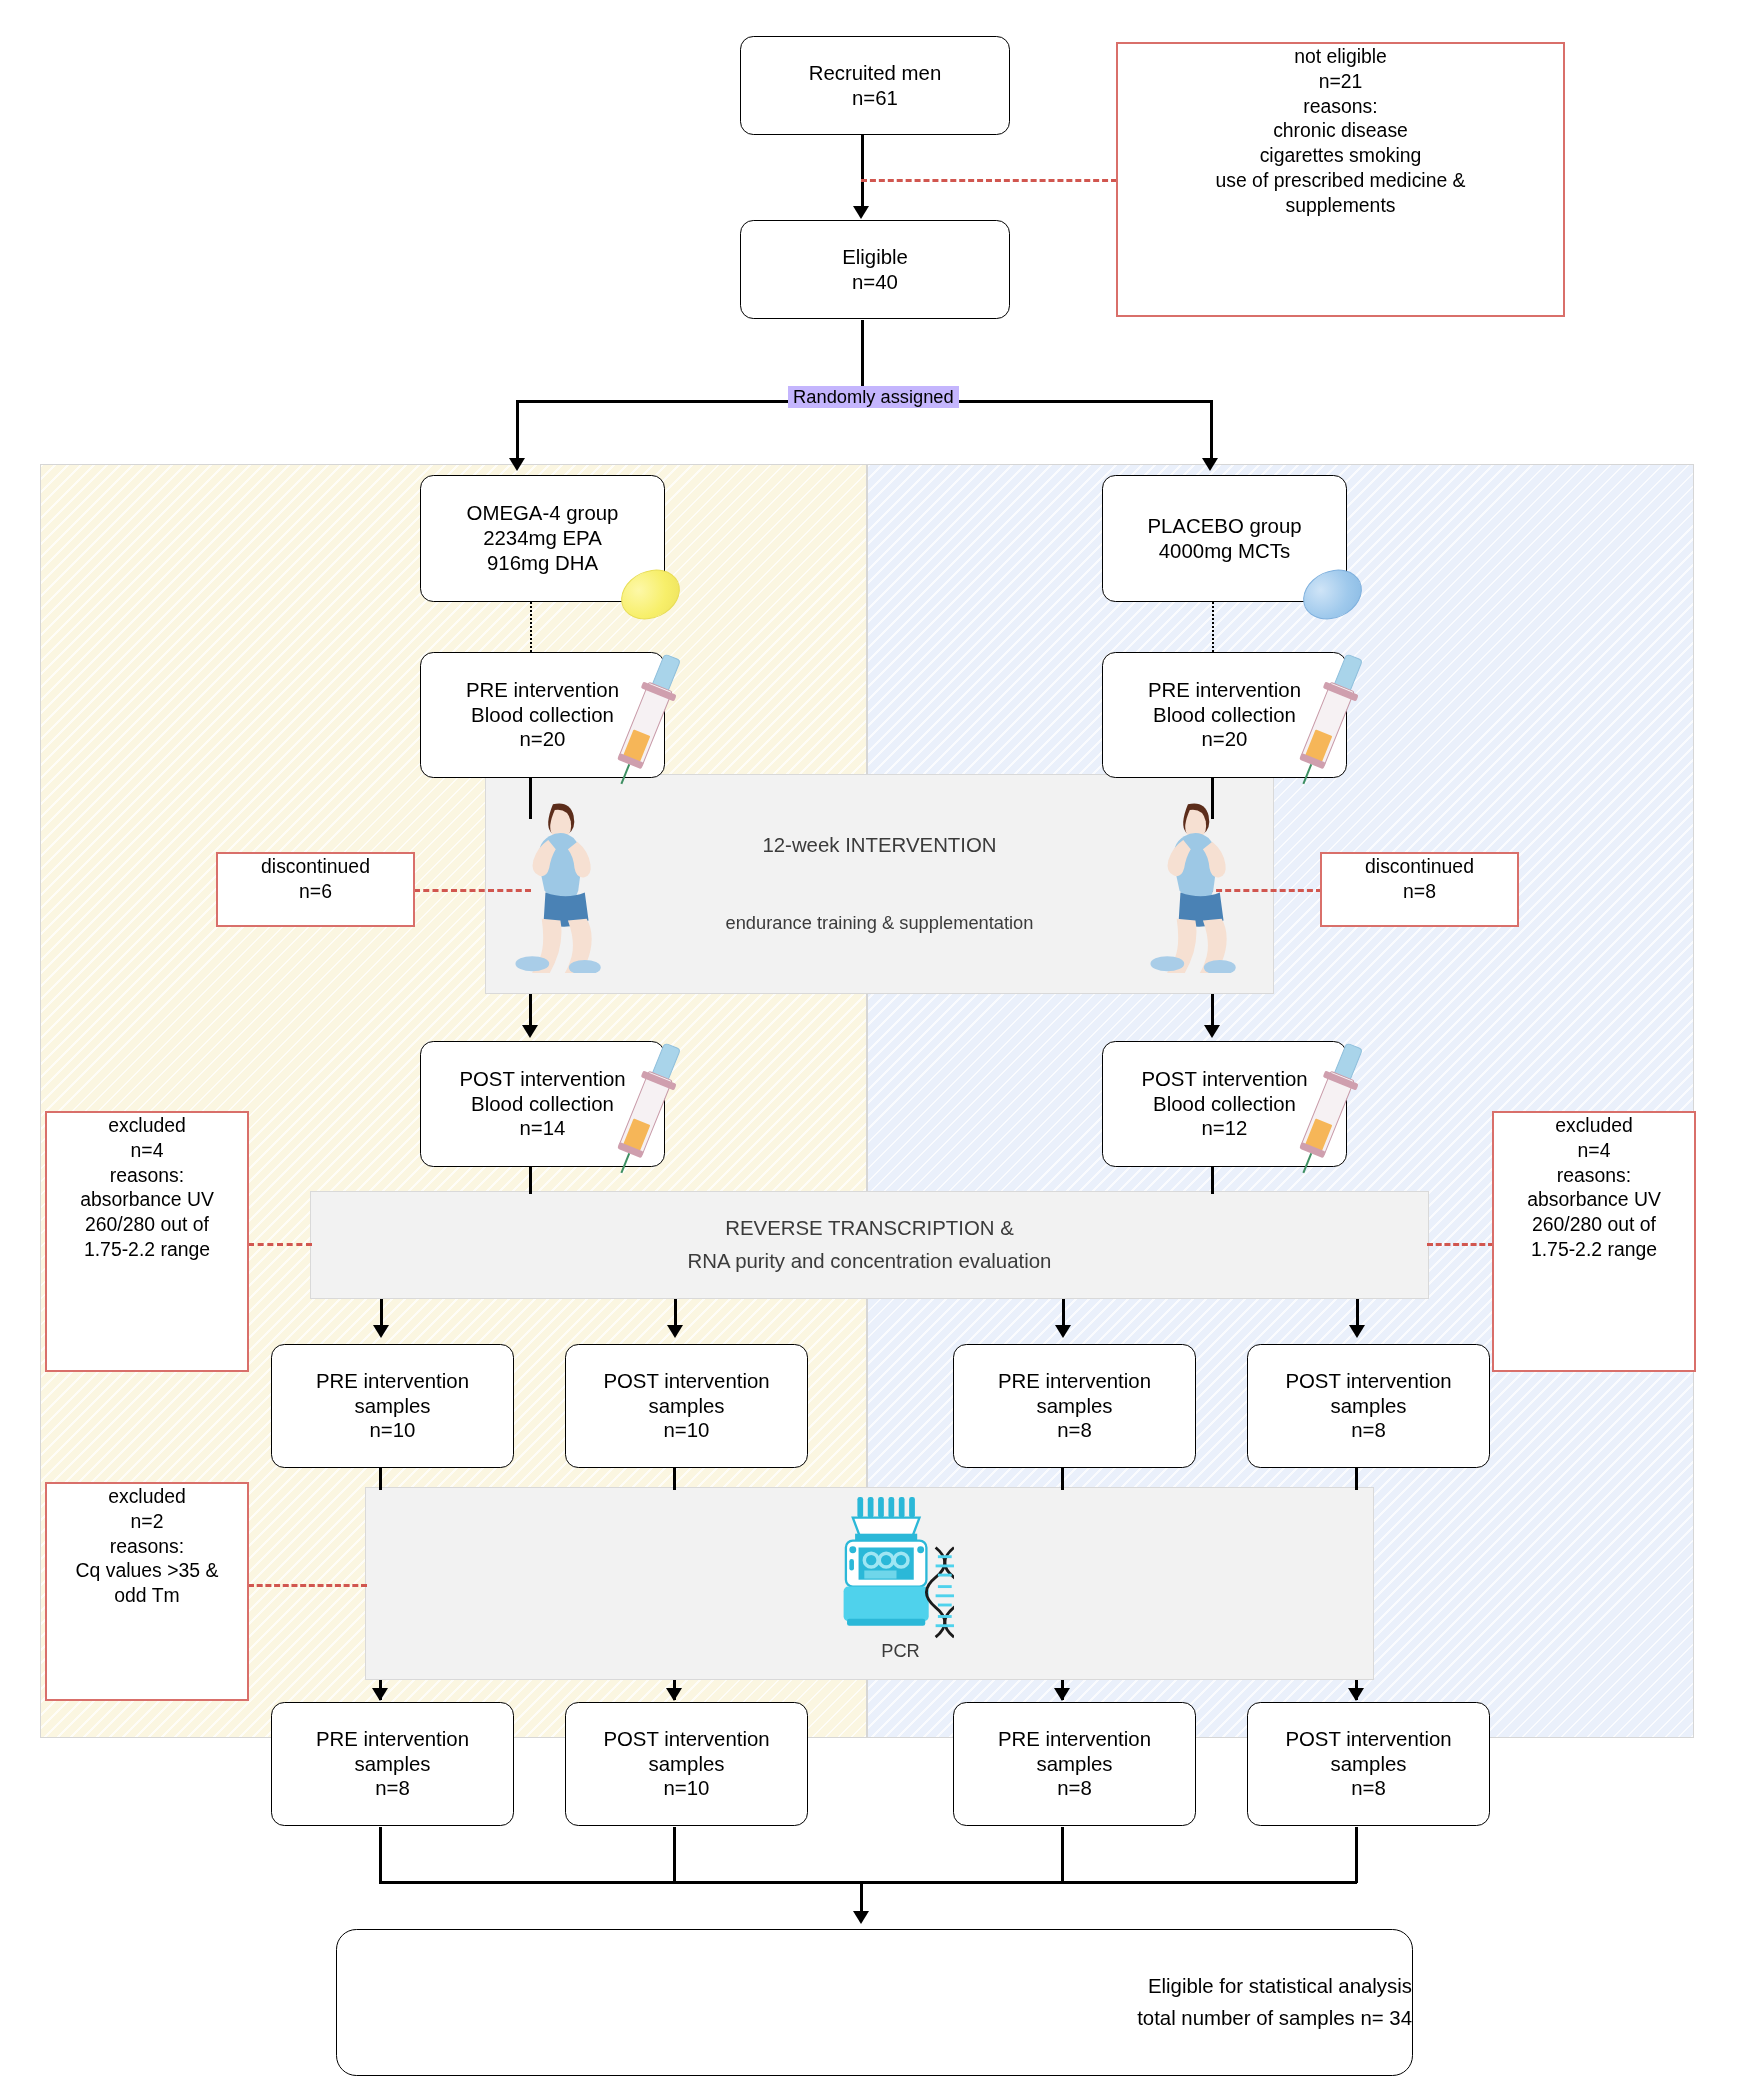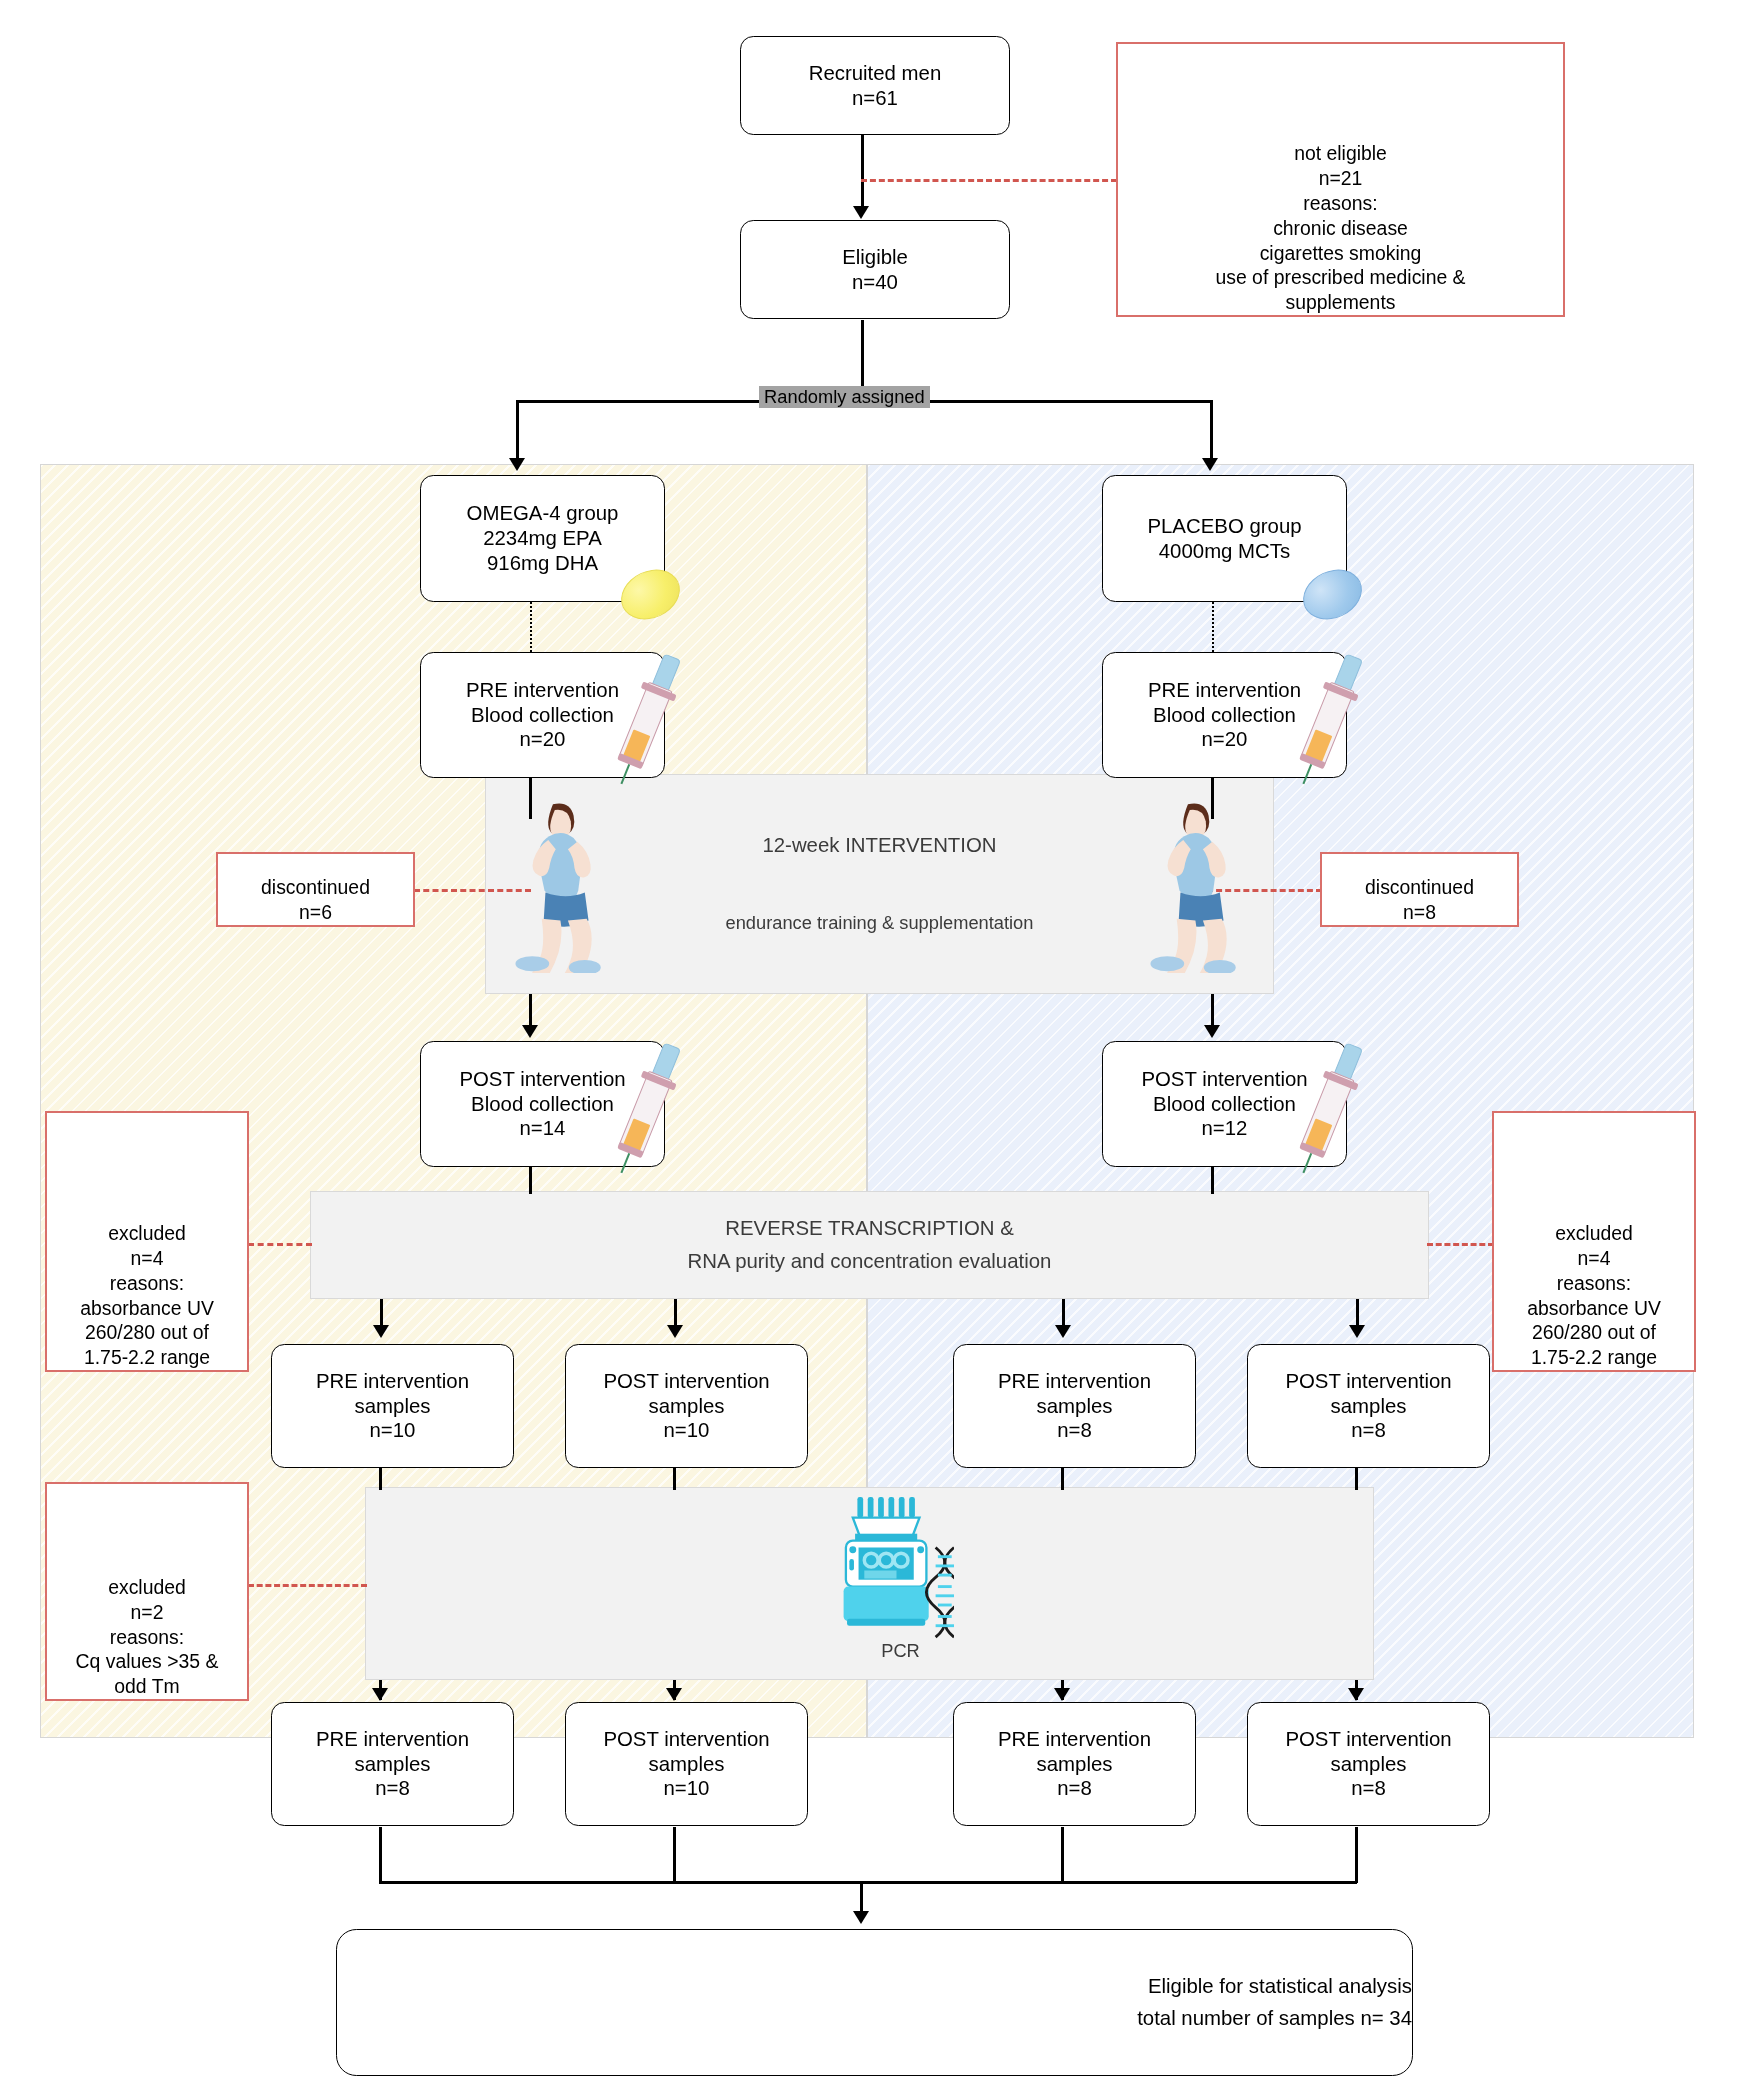--- a/index.html
+++ b/index.html
@@ -61,21 +61,21 @@
   .node .ln { display:block; line-height:1.22; white-space:nowrap; }
 
   
   .note {
     position:absolute;
     background:#ffffff;
     border:2px solid #d96f6a;
     display:flex;
     flex-direction:column;
     align-items:center;
-    justify-content:flex-end;
+    justify-content:flex-start;
     text-align:center;
     color:#000;
     z-index:6;
   }
   .note .ln { display:block; line-height:1.28; }
 
   
   .vline { position:absolute; background:#000; width:2.5px; z-index:3; }
   .hline { position:absolute; background:#000; height:2.5px; z-index:3; }
   .arrow-down {
@@ -85,22 +85,22 @@
     border-top:13.3px solid #000;
     z-index:4;
   }
   .dotline {
     position:absolute; width:0; border-left:2.5px dotted #000; z-index:3;
   }
   .dashline-h {
     position:absolute; height:0; border-top:3.1px dashed #d1564f; z-index:4;
   }
   .label-on-line {
-    position:absolute; background:#a3a3a3; padding:0 5.1px; z-index:5;
-    color:#000; white-space:nowrap;
+    position:absolute; background:#c4b5fd; padding:0 5.1px; z-index:5;
+    color:#000; white-space:nowrap;margin-left:29px;
   }
 
   
   .pill { position:absolute; border-radius:50%; z-index:7; }
   .pill-yellow {
     background: radial-gradient(circle at 35% 30%, #fdf8a8 0%, #f7ef6a 55%, #ece05a 100%);
     border:0.5px solid #e8dd55;
   }
   .pill-blue {
     background: radial-gradient(circle at 35% 30%, #cfe4f7 0%, #9fc9ec 55%, #86b8e2 100%);

